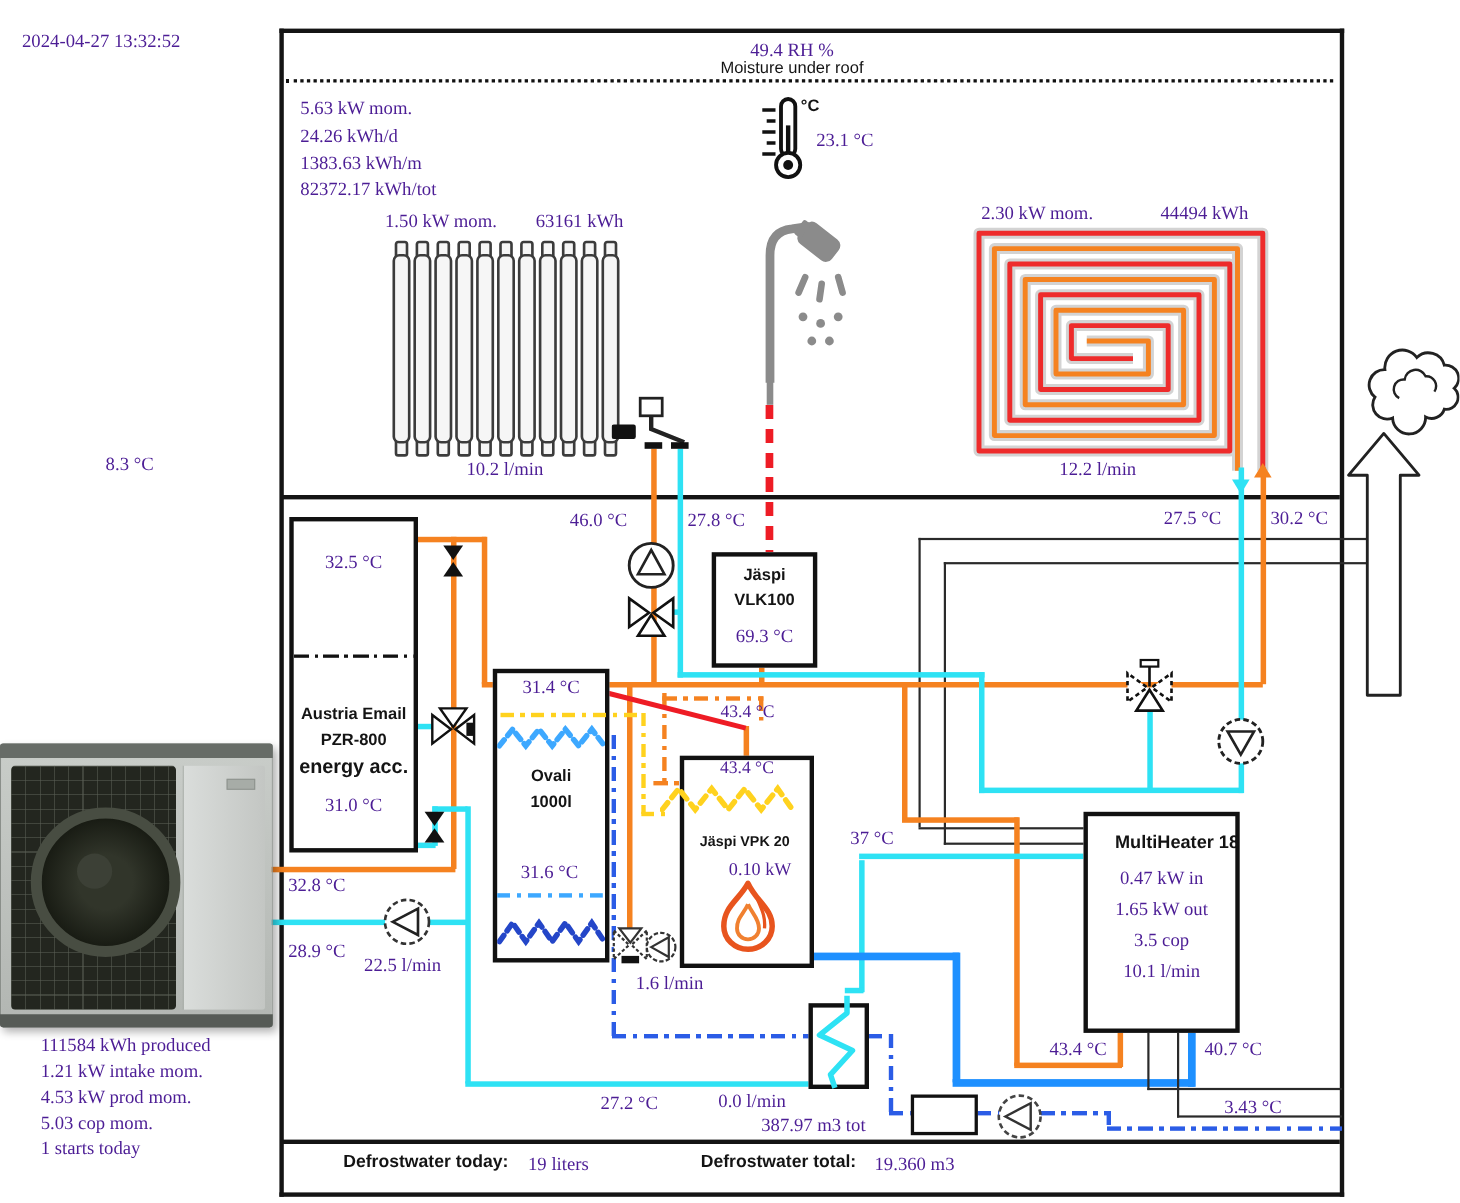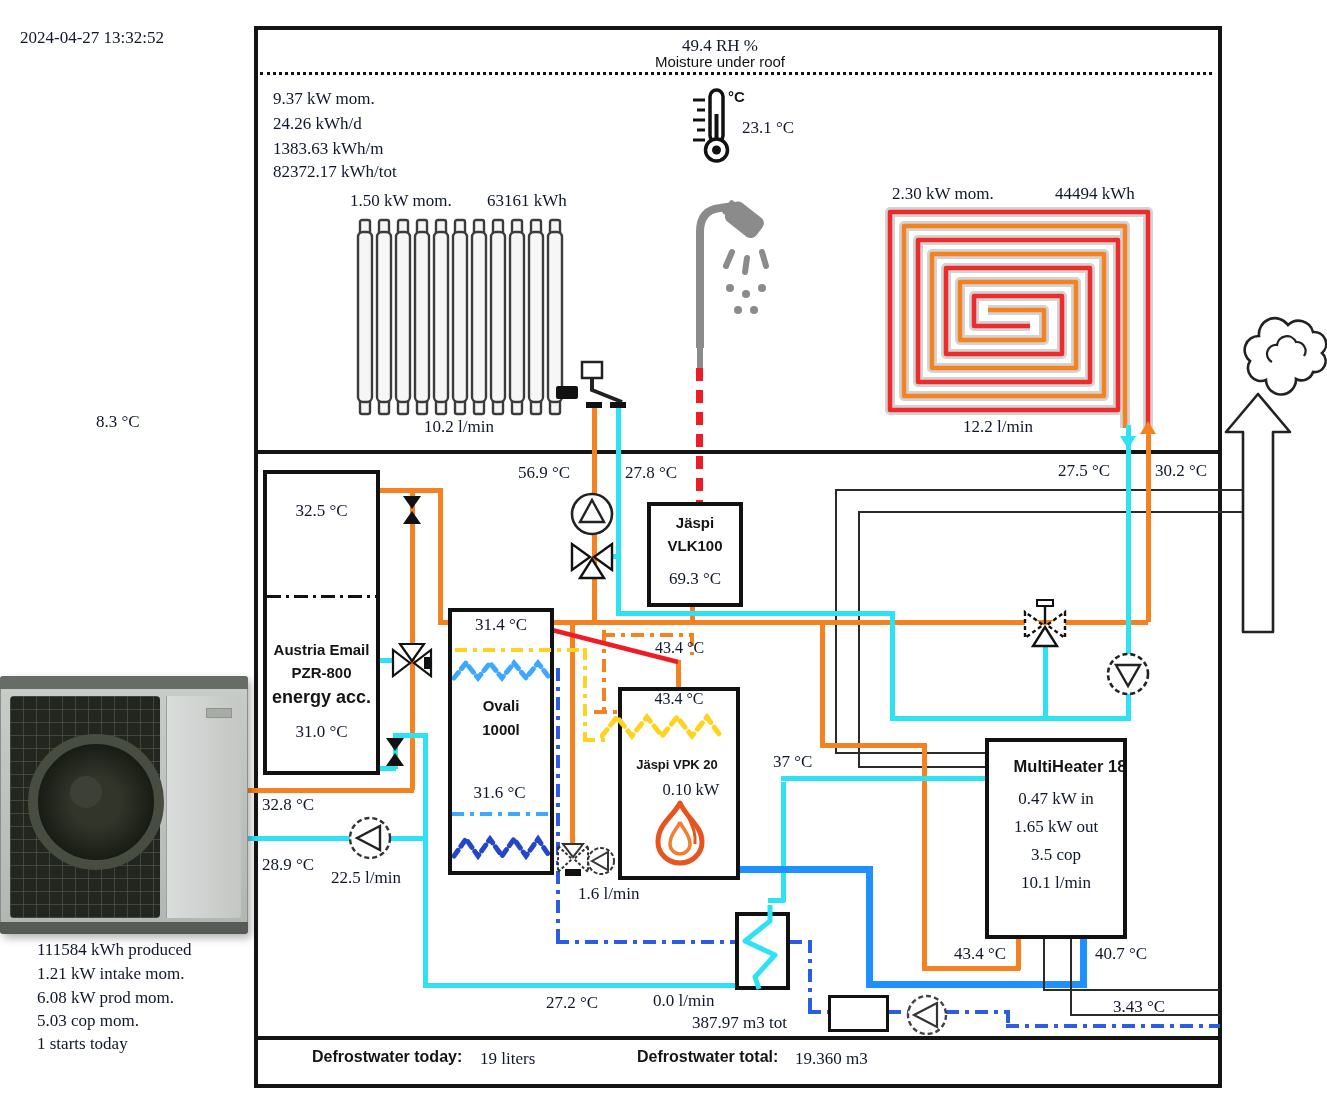--- a/index.html
+++ b/index.html
@@ -1,18 +1,18 @@
 <!DOCTYPE html>
 <html><head>
 <meta charset="utf-8">
 <style>
   html,body{margin:0;padding:0;background:#fff}
   .canvas{position:relative;width:1327px;height:1094px;background:#fff;overflow:hidden;
           font-family:"Liberation Sans","DejaVu Sans",sans-serif}
-  .m{position:absolute;font-family:"Liberation Serif","DejaVu Serif",serif;font-size:17px;color:#0f172a;white-space:nowrap;z-index:5}
+  .m{position:absolute;font-family:"Liberation Serif","DejaVu Serif",serif;font-size:17px;color:#4c1d95;white-space:nowrap;z-index:5}
   .t{position:absolute;color:#141414;white-space:nowrap;z-index:5}
   .wall{position:absolute;background:#141414;z-index:1}
   .wire{position:absolute;background:#2a2a2a;z-index:2}
   .pipe{position:absolute;z-index:2}
   .ph{height:5px}.pv{width:5px}
   .or{background:#f58220}.cy{background:#2ee2f4}.bl{background:#1e90ff}
   .ddor-h{height:4px;background:repeating-linear-gradient(90deg,#f58220 0 13px,transparent 13px 19px,#f58220 19px 23px,transparent 23px 29px)}
   .ddor-v{width:4px;background:repeating-linear-gradient(180deg,#f58220 0 13px,transparent 13px 19px,#f58220 19px 23px,transparent 23px 29px)}
   .ddbl-h{height:4px;background:repeating-linear-gradient(90deg,#2b5ce6 0 13px,transparent 13px 19px,#2b5ce6 19px 23px,transparent 23px 29px)}
   .ddbl-v{width:4px;background:repeating-linear-gradient(180deg,#2b5ce6 0 13px,transparent 13px 19px,#2b5ce6 19px 23px,transparent 23px 29px)}
@@ -43,21 +43,21 @@
   <div class="wall" style="left:254px;top:26px;width:4px;height:1062px"></div>
   <div class="wall" style="left:1218px;top:26px;width:4px;height:1062px"></div>
   <div class="wall" style="left:254px;top:1084px;width:968px;height:4px"></div>
   <div class="wall" style="left:256px;top:450px;width:962px;height:4px"></div>
   <div class="wall" style="left:256px;top:1036px;width:962px;height:4px"></div>
   <div class="dotline" style="left:260px;top:72px;width:952px"></div>
 
   <div class="m ctr" style="left:620px;top:36px;width:200px">49.4 RH %</div>
   <div class="t ctr" style="left:620px;top:53px;width:200px;font-size:15px">Moisture under roof</div>
 
-  <div class="m" style="left:273px;top:89px">9.37 kW mom.</div>
+  <div class="m" style="left:273px;top:89px">5.63 kW mom.</div>
   <div class="m" style="left:273px;top:114px">24.26 kWh/d</div>
   <div class="m" style="left:273px;top:139px">1383.63 kWh/m</div>
   <div class="m" style="left:273px;top:162px">82372.17 kWh/tot</div>
 
   <svg class="ico" style="left:683px;top:86px" width="56" height="78" viewBox="0 0 56 78">
     <line x1="10" y1="14" x2="22" y2="14" stroke="#111" stroke-width="3"></line>
     <line x1="14" y1="24" x2="22" y2="24" stroke="#111" stroke-width="3"></line>
     <line x1="10" y1="34" x2="22" y2="34" stroke="#111" stroke-width="3"></line>
     <line x1="14" y1="44" x2="22" y2="44" stroke="#111" stroke-width="3"></line>
     <line x1="10" y1="54" x2="22" y2="54" stroke="#111" stroke-width="3"></line>
@@ -337,21 +337,21 @@
   <svg class="ico" style="left:906px;top:994px" width="42" height="42" viewBox="0 0 42 42">
     <circle cx="21" cy="21" r="19" fill="#fff" stroke="#444" stroke-width="2.4" stroke-dasharray="5 3"></circle>
     <polygon points="8,21 31,9 31,33" fill="#fff" stroke="#333" stroke-width="2.2"></polygon>
   </svg>
 
   <div class="wire" style="left:1043px;top:938px;width:2px;height:53px"></div>
   <div class="wire" style="left:1043px;top:989px;width:177px;height:2px"></div>
   <div class="wire" style="left:1070px;top:938px;width:2px;height:78px"></div>
   <div class="wire" style="left:1070px;top:1014px;width:150px;height:2px"></div>
 
-  <div class="m" style="left:518px;top:463px">56.9 °C</div>
+  <div class="m" style="left:518px;top:463px">46.0 °C</div>
   <div class="m" style="left:625px;top:463px">27.8 °C</div>
   <div class="m" style="left:1058px;top:461px">27.5 °C</div>
   <div class="m" style="left:1155px;top:461px">30.2 °C</div>
   <div class="m" style="left:773px;top:752px">37 °C</div>
   <div class="m" style="left:262px;top:795px">32.8 °C</div>
   <div class="m" style="left:262px;top:855px">28.9 °C</div>
   <div class="m" style="left:331px;top:868px">22.5 l/min</div>
   <div class="m" style="left:578px;top:884px">1.6 l/min</div>
   <div class="m" style="left:546px;top:993px">27.2 °C</div>
   <div class="m" style="left:653px;top:991px">0.0 l/min</div>
@@ -367,21 +367,21 @@
     <div style="position:absolute;left:28px;top:58px;width:116px;height:116px;border-radius:50%;border:10px solid #484d42;background:radial-gradient(circle,#31352a 0 30%,#191c14 70%)"></div>
     <div style="position:absolute;left:70px;top:100px;width:32px;height:32px;border-radius:50%;background:#3c4036"></div>
     <div style="position:absolute;left:166px;top:20px;width:74px;height:222px;background:linear-gradient(90deg,#dadddb,#c3c6c3);border-left:1px solid #9aa09a;border-radius:0 3px 3px 0"></div>
     <div style="position:absolute;left:206px;top:32px;width:24px;height:8px;background:#a7aca7;border:1px solid #8f948f"></div>
     <div style="position:absolute;left:0;top:246px;width:248px;height:12px;background:#565b56;border-radius:0 0 3px 3px"></div>
   </div>
 
   <div class="m" style="left:37px;top:916px">28877 kWh taken</div>
   <div class="m" style="left:37px;top:940px">111584 kWh produced</div>
   <div class="m" style="left:37px;top:964px">1.21 kW intake mom.</div>
-  <div class="m" style="left:37px;top:988px">6.08 kW prod mom.</div>
+  <div class="m" style="left:37px;top:988px">4.53 kW prod mom.</div>
   <div class="m" style="left:37px;top:1011px">5.03 cop mom.</div>
   <div class="m" style="left:37px;top:1034px">1 starts today</div>
 
   <div class="t sb" style="left:312px;top:1048px;font-size:16px">Defrostwater today:</div>
   <div class="m" style="left:480px;top:1049px">19 liters</div>
   <div class="t sb" style="left:637px;top:1048px;font-size:16px">Defrostwater total:</div>
   <div class="m" style="left:795px;top:1049px">19.360 m3</div>
 
 </div>
 

